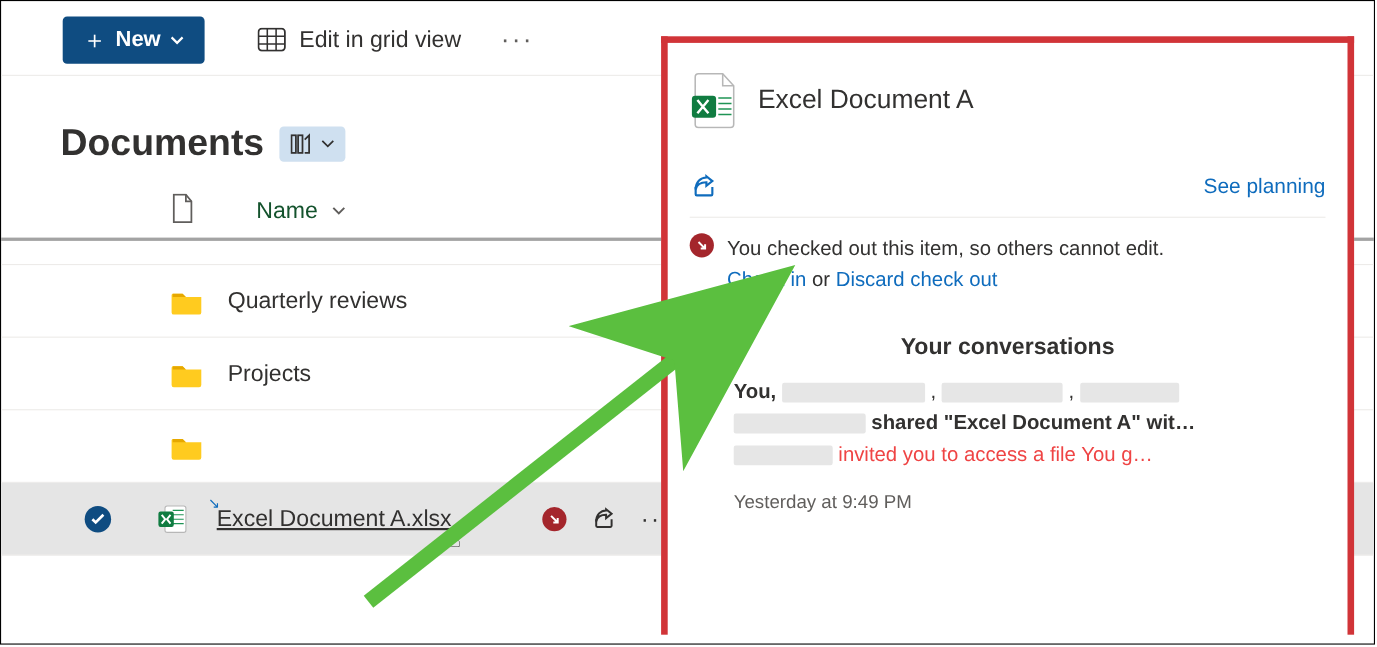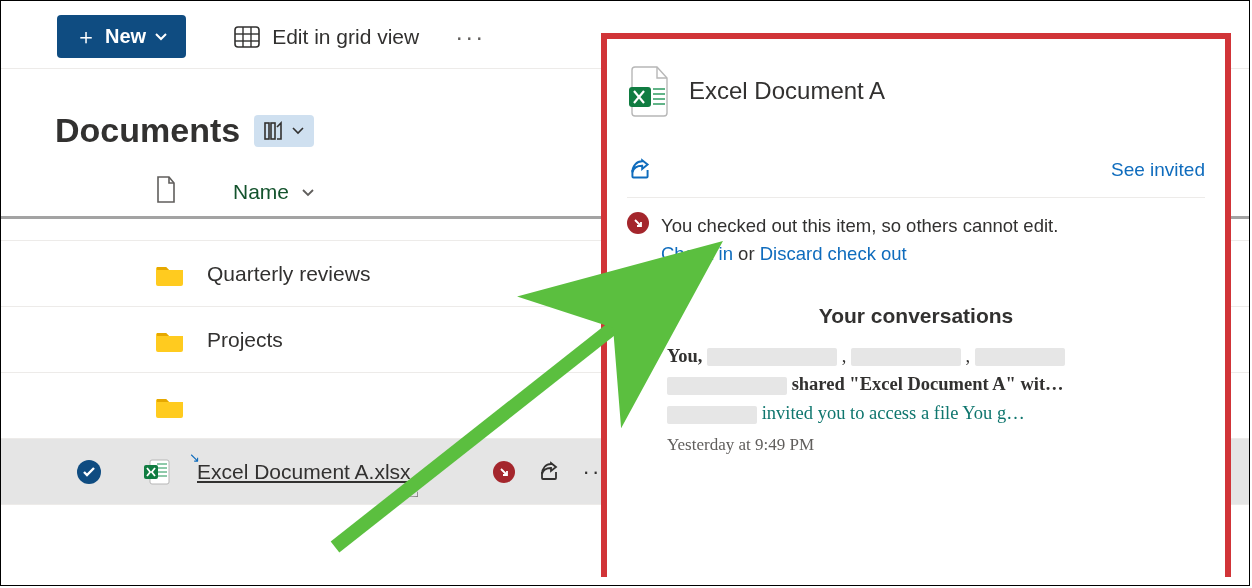--- a/index.html
+++ b/index.html
@@ -3,21 +3,21 @@
 <meta charset="utf-8">
 <style>
   * { box-sizing: border-box; margin: 0; padding: 0; }
   html, body { width: 1252px; height: 588px; font-family: "Segoe UI", Arial, sans-serif; background: #fff; color: #323130; overflow: hidden; }
   .frame { position: relative; width: 1250px; height: 586px; border: 1px solid #000; }
   
   .toolbar { display: flex; align-items: center; gap: 18px; padding: 14px 20px 10px 56px; border-bottom: 1px solid #edebe9; }
   .btn-new { display: flex; align-items: center; gap: 8px; background: #0f4c81; color: #fff; border-radius: 4px; padding: 10px 18px; font-size: 20px; font-weight: 600; cursor: pointer; }
   .btn-new .plus { font-size: 22px; line-height: 1; font-weight: 400; }
   .chev { font-size: 14px; }
-  .gridview { display: flex; align-items: center; gap: 12px; font-size: 21px; color: #323130; cursor: pointer; margin-left: 30px; }
+  .gridview { display: flex; gap: 12px; font-size: 21px; color: #323130; cursor: pointer; margin-left: 30px; }
   .more-dots { font-size: 24px; color: #605e5c; cursor: pointer; letter-spacing: 2px; margin-left: 18px; }
   
   .heading-row { display: flex; align-items: center; gap: 14px; padding: 42px 0 18px 54px; }
   .heading-row h1 { font-size: 34px; font-weight: 600; }
   .view-pill { display: flex; align-items: center; gap: 6px; background: #cfe0f0; border-radius: 4px; padding: 6px 10px; cursor: pointer; }
   
   .colhdr { display: flex; align-items: flex-end; gap: 14px; padding: 8px 0 12px 154px; color: #14532d; font-size: 21px; border-bottom: 3px solid #a3a3a3; }
   
   .row { display: flex; align-items: center; height: 66px; padding-left: 154px; border-bottom: 1px solid #edebe9; font-size: 21px; gap: 22px; }
   .row.thin { height: 22px; }
@@ -39,24 +39,24 @@
   .views-line { color: #0f6cbd; font-size: 19px; padding-bottom: 18px; border-bottom: 1px solid #edebe9; cursor:pointer; }
   .share-row { display: flex; align-items: center; justify-content: space-between; padding: 14px 0; border-bottom: 1px solid #edebe9; }
   .share-row .share-ico { color: #0f6cbd; cursor: pointer; }
   .see-details { color: #0f6cbd; font-size: 19px; cursor: pointer; }
   .checkout-msg { display: flex; gap: 12px; padding: 14px 0 6px 0; font-size: 18.5px; line-height: 1.5; }
   .checkout-msg .badge-wrap { flex: none; }
   .link { color: #0f6cbd; cursor: pointer; }
   .conv-heading { font-size: 21px; font-weight: 600; margin-top: 30px; margin-bottom: 14px; text-align: center; }
   .conv-row { display: flex; gap: 12px; font-size: 18.5px; }
   .outlook-icon { flex: none; width: 28px; height: 28px; }
-  .conv-body { line-height: 1.55; color: #323130; font-family: Liberation Serif, serif; }
+  .conv-body { line-height: 1.55; color: #323130; }
   .redact { display:inline-block; background:#e6e6e6; border-radius:2px; vertical-align:middle; }
-  .conv-meta { color: #605e5c; font-size: 17px; margin-top: 4px; }
-  .gray { color:#0f766e; }
+  .conv-meta { color: #605e5c; font-size: 17px; margin-top: 16px; }
+  .gray { color:#ef4444; }
   
   .arrow-svg { position: absolute; left: 304px; top: 236px; pointer-events: none; }
   
   svg { display: block; }
 </style>
 </head>
 <body>
 
 <div class="frame">
 
@@ -210,21 +210,21 @@
     </div>
 
 
     <div class="share-row">
       <span class="share-ico">
         <svg width="26" height="26" viewBox="0 0 24 24">
             <path d="M5 12v6a1 1 0 0 0 1 1h12a1 1 0 0 0 1-1v-6" fill="none" stroke="#0f6cbd" stroke-width="1.8"></path>
             <path d="M14 3l5 4-5 4V8c-5 0-8 2-9 6 0-6 4-10 9-10V3z" fill="none" stroke="#0f6cbd" stroke-width="1.8"></path>
           </svg>
       </span>
-      <span class="see-details">See invited</span>
+      <span class="see-details">See planning</span>
     </div>
 
     <div class="checkout-msg">
       <span class="badge-wrap">
         <span class="checkout-badge">
             <svg viewBox="0 0 12 12">
               <path d="M3 3l6 6M9 5v4H5" stroke="#fff" stroke-width="1.8" fill="none"></path>
             </svg>
           </span>
       </span>

